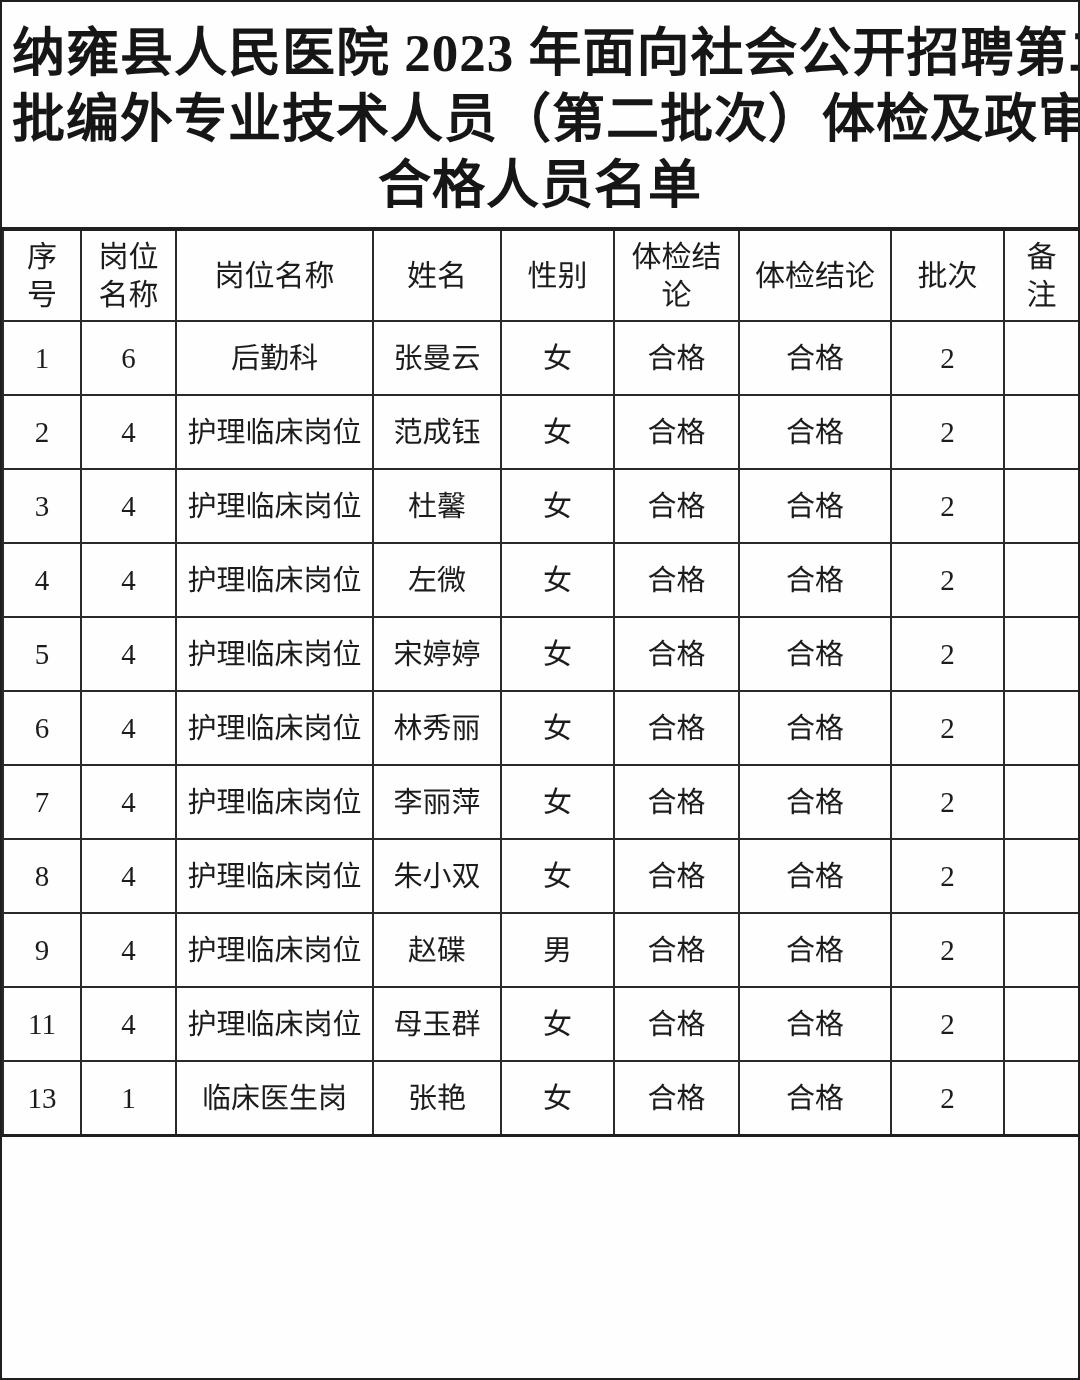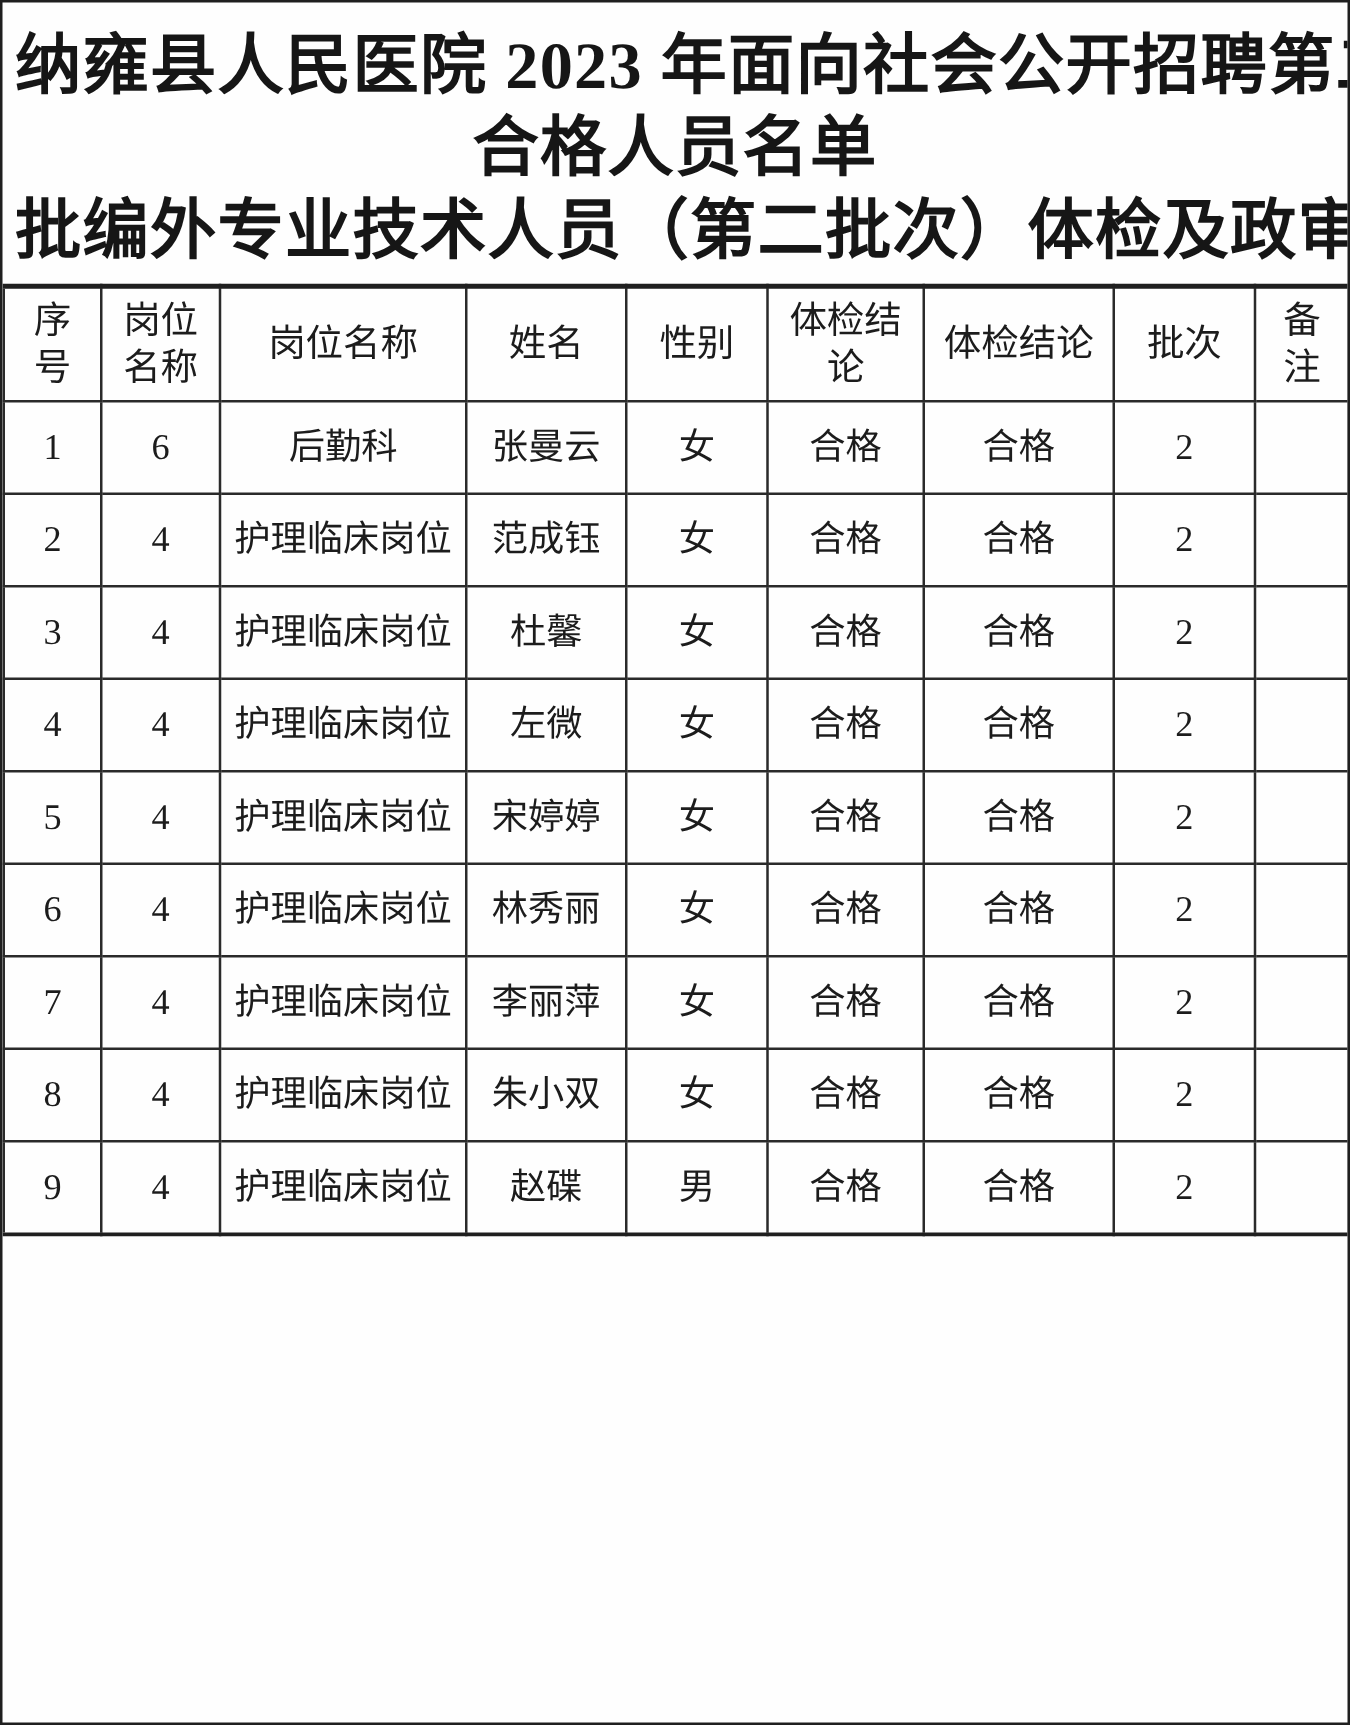--- a/index.html
+++ b/index.html
@@ -75,22 +75,22 @@
   col.c7 { width: 113px; }
   col.c8 { width: 75px; }
 </style>
 </head>
 <body>
 
 <div class="page">
 
   <h1 class="doc-title">
     <span class="title-line">纳雍县人民医院 2023 年面向社会公开招聘第二</span>
+    <span class="title-line">批编外专业技术人员（第二批次）体检及政审</span>
     <span class="title-line">合格人员名单</span>
-    <span class="title-line">批编外专业技术人员（第二批次）体检及政审</span>
   </h1>
 
   <table class="roster">
     <colgroup>
       <col class="c0">
         <col class="c1">
         <col class="c2">
         <col class="c3">
         <col class="c4">
       <col class="c5">
@@ -204,16 +204,38 @@
           <td>9</td>
           <td>4</td>
           <td>护理临床岗位</td>
           <td>赵碟</td>
           <td>男</td>
           <td>合格</td>
           <td>合格</td>
           <td>2</td>
           <td></td>
         </tr>
+        <tr>
+          <td>11</td>
+          <td>4</td>
+          <td>护理临床岗位</td>
+          <td>母玉群</td>
+          <td>女</td>
+          <td>合格</td>
+          <td>合格</td>
+          <td>2</td>
+          <td></td>
+        </tr>
+        <tr>
+          <td>13</td>
+          <td>1</td>
+          <td>临床医生岗</td>
+          <td>张艳</td>
+          <td>女</td>
+          <td>合格</td>
+          <td>合格</td>
+          <td>2</td>
+          <td></td>
+        </tr>
       </tbody>
   </table>
 
 </div>
 
 </body></html>

